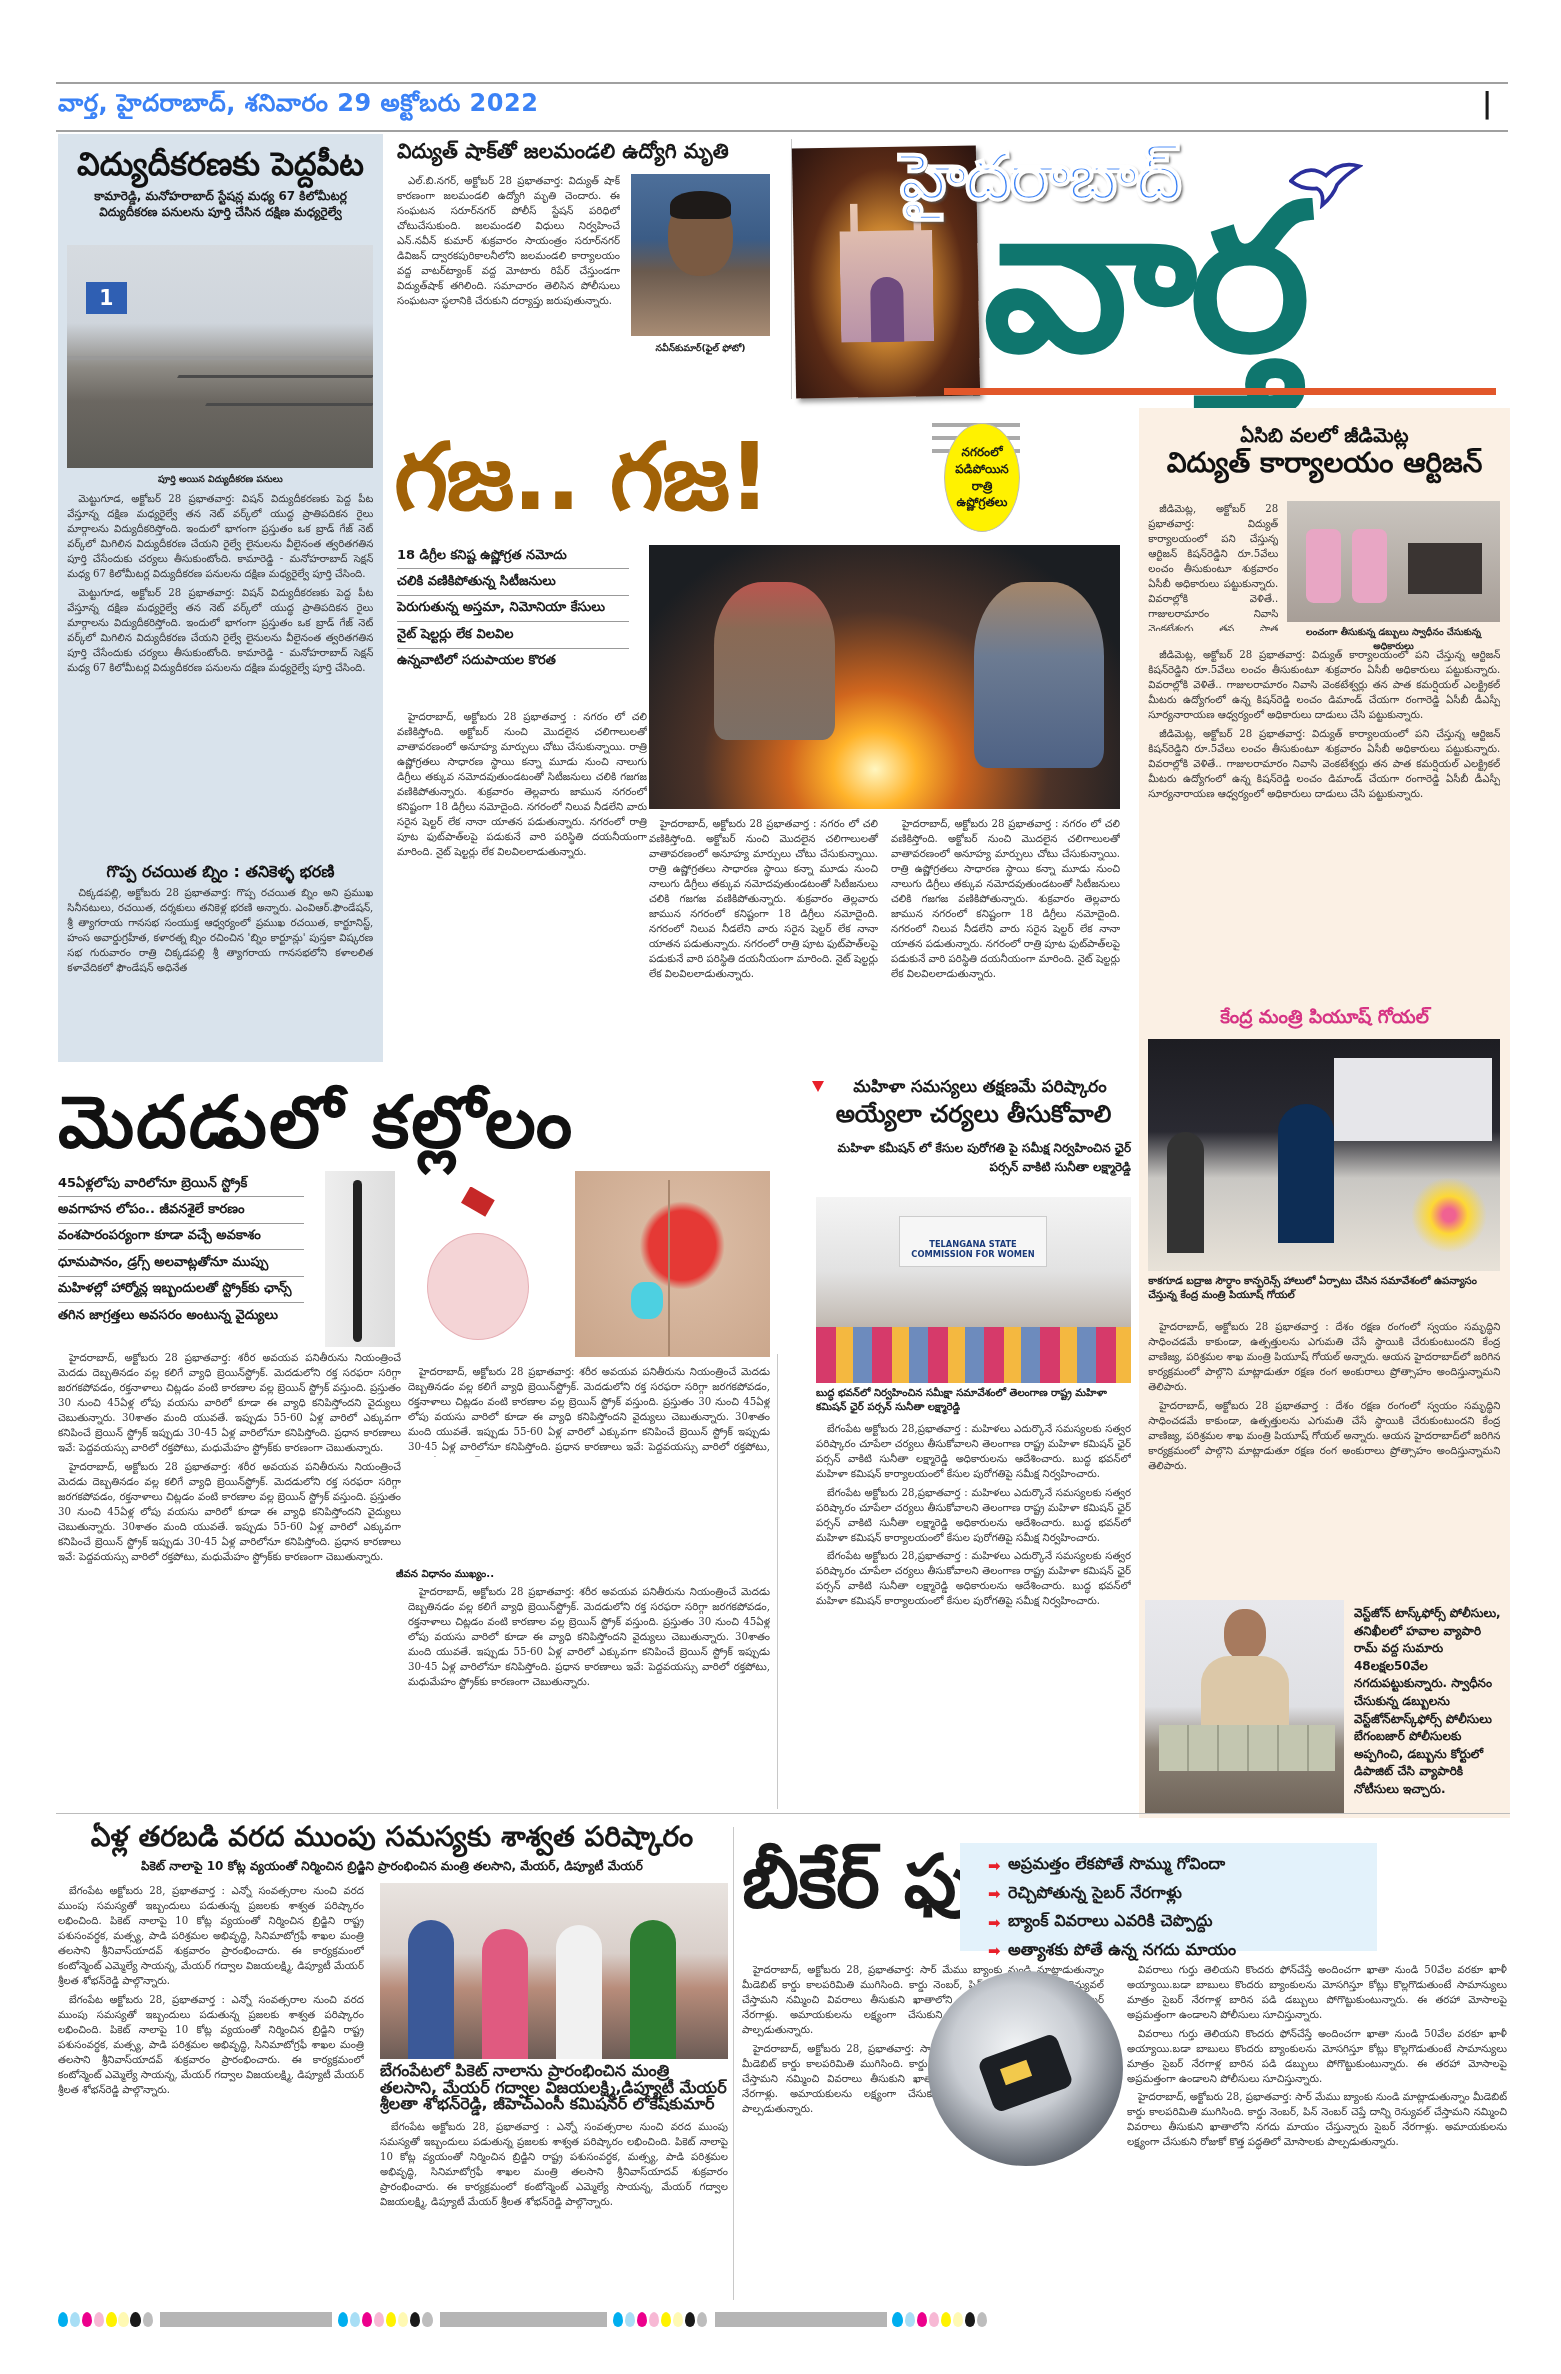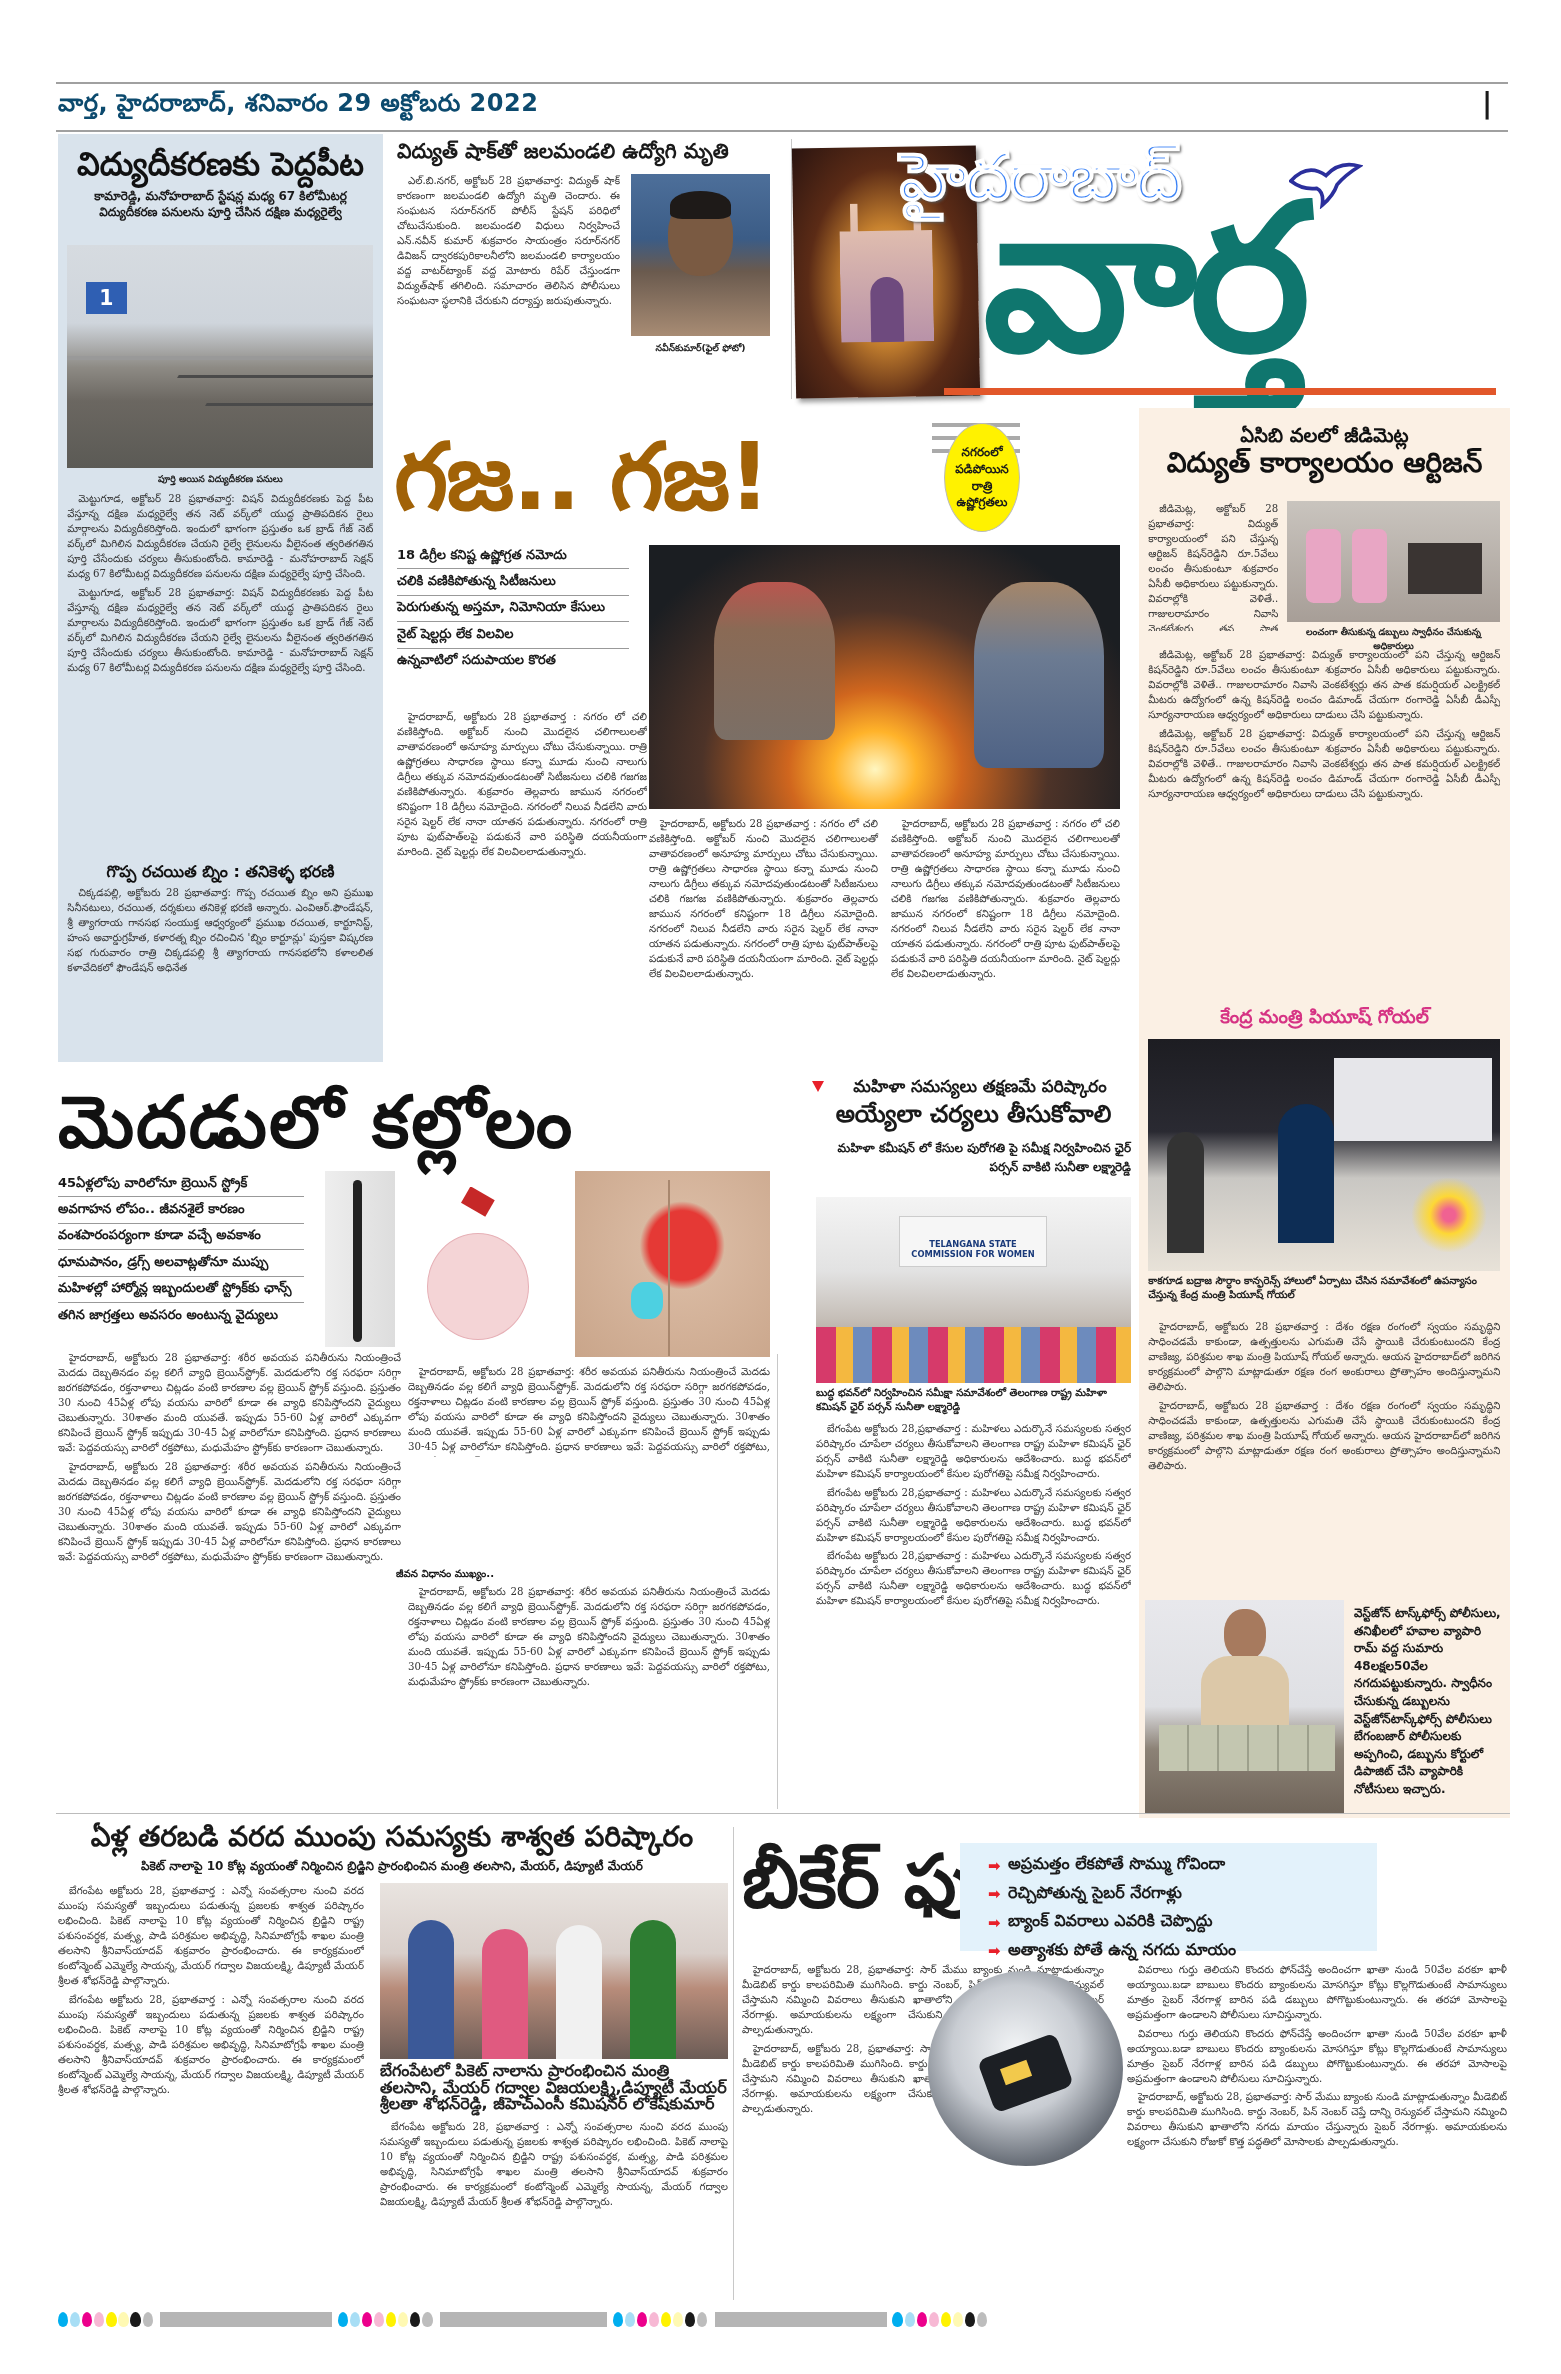--- a/index.html
+++ b/index.html
@@ -16,21 +16,21 @@
 .subhead-list div{font-size:13px;font-weight:bold;border-bottom:1.9px solid #999;padding:3.7px 0;white-space:nowrap}
 .bullet-item{display:flex;align-items:center;font-size:16px;font-weight:bold;margin:5.6px 0}
 .arrow{color:#e8202a;font-size:15px;margin-right:7.4px}
 .dot{display:inline-block;width:10.2px;height:15px;border-radius:50% 50% 50% 50%/60% 60% 40% 40%;margin-right:1.9px}
 .grayblock{display:inline-block;height:15px;background:#b5b5b5}
 </style>
 </head>
 <body>
 
 <div class="rule" style="left:56px;top:82px;width:1452px;height:1.9px;background:#a0a0a0"></div>
-<div class="abs" style="left:58px;top:89px;font-size:24px;font-weight:bold;color:#0c4a6e;letter-spacing:0.5px">వార్త, హైదరాబాద్, శనివారం 29 అక్టోబరు 2022</div>
+<div class="abs" style="left:58px;top:89px;font-size:24px;font-weight:bold;color:#3b82f6;letter-spacing:0.5px">వార్త, హైదరాబాద్, శనివారం 29 అక్టోబరు 2022</div>
 <div class="abs" style="left:1482px;top:87px;font-size:28px;font-weight:bold">|</div>
 <div class="rule" style="left:56px;top:130px;width:1452px;height:1.9px;background:#a0a0a0"></div>
 
 <div class="abs" style="left:58px;top:134px;width:325px;height:928px;background:#d9e3ec">
   <div class="hl" style="font-size:32px;margin-top:13px">విద్యుదీకరణకు పెద్దపీట</div>
   <div style="font-size:12px;font-weight:bold;text-align:center;padding:5.6px 9.3px 0;line-height:16.7px">కామారెడ్డి, మనోహరాబాద్ స్టేషన్ల మధ్య 67 కిలోమీటర్ల విద్యుదీకరణ పనులను పూర్తి చేసిన దక్షిణ మధ్యరైల్వే</div>
   <div class="photo" style="left:9.3px;top:111px;width:306px;height:223px;background:linear-gradient(180deg,#d6dbe0 0%,#cfd5dc 35%,#8d8a84 55%,#6b6761 70%,#5b5a55 100%)">
     <div class="abs" style="left:18.6px;top:37px;width:41px;height:32px;background:#2f5fb3;color:#fff;font-size:20.4px;font-weight:bold;text-align:center;line-height:32px">1</div>
     <div class="abs" style="left:0;top:111px;width:306px;height:3.7px;background:#999"></div>
     <div class="abs" style="left:111px;top:130px;width:195px;height:2.8px;background:#4a4a4a;transform:skewX(-30deg)"></div>

